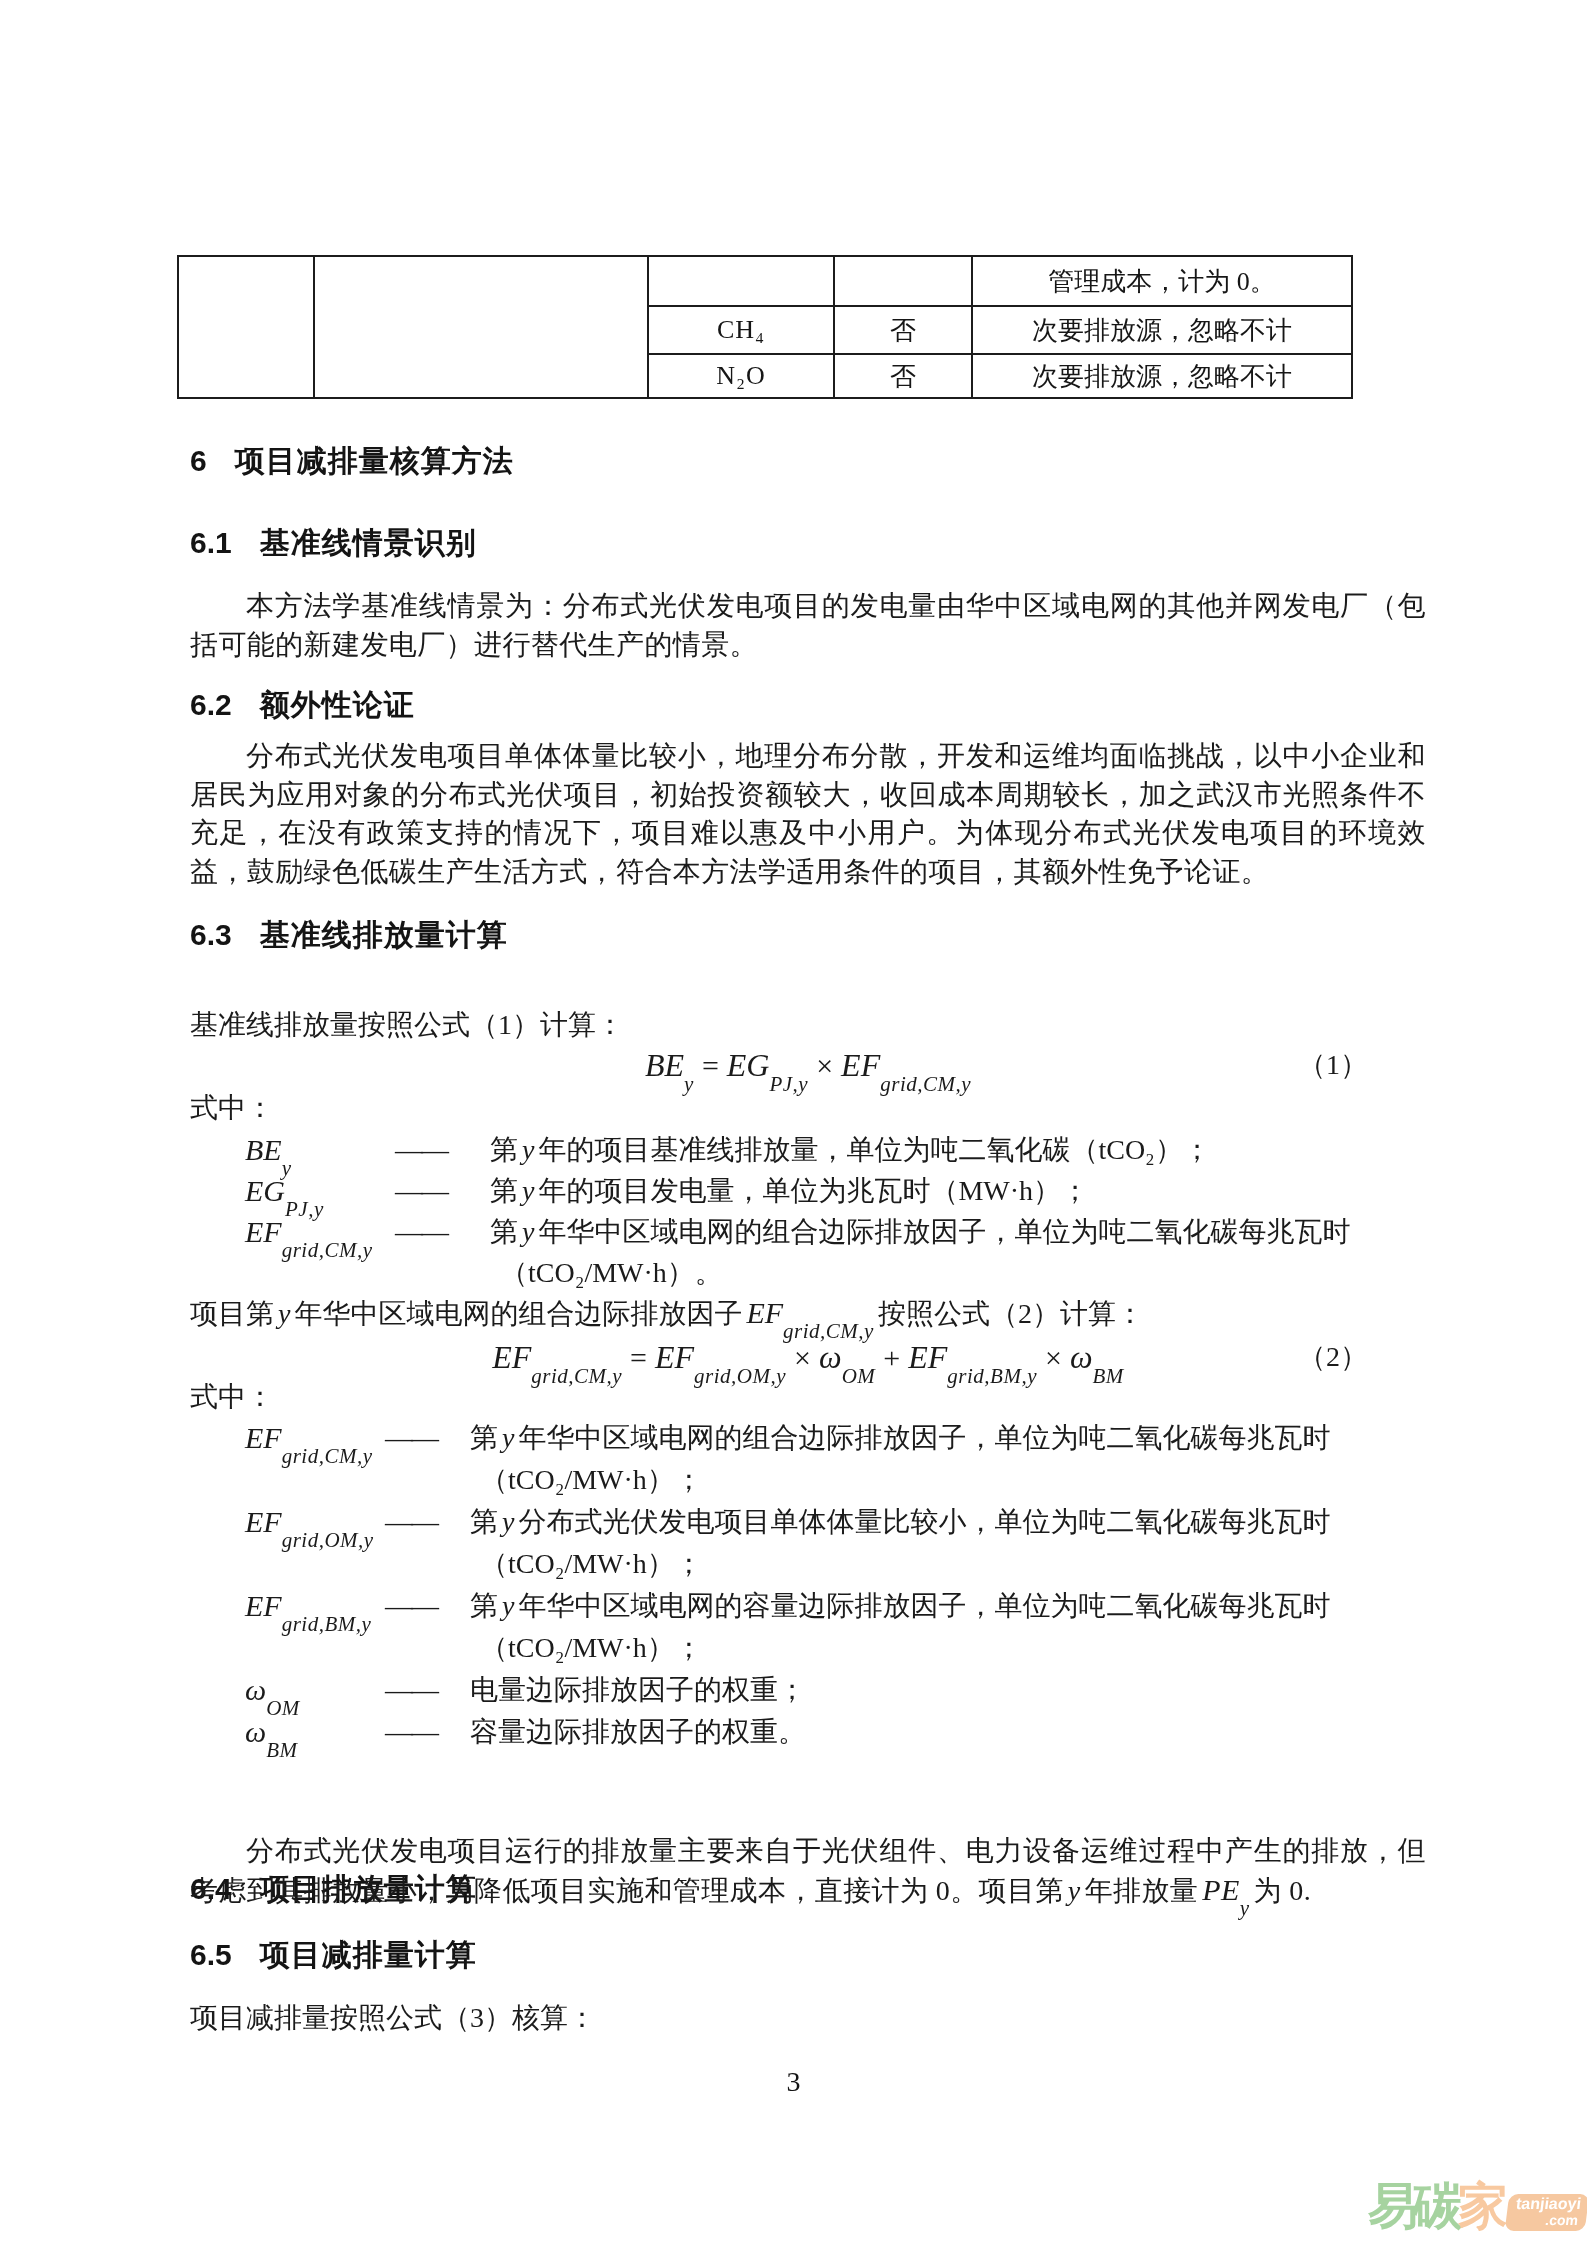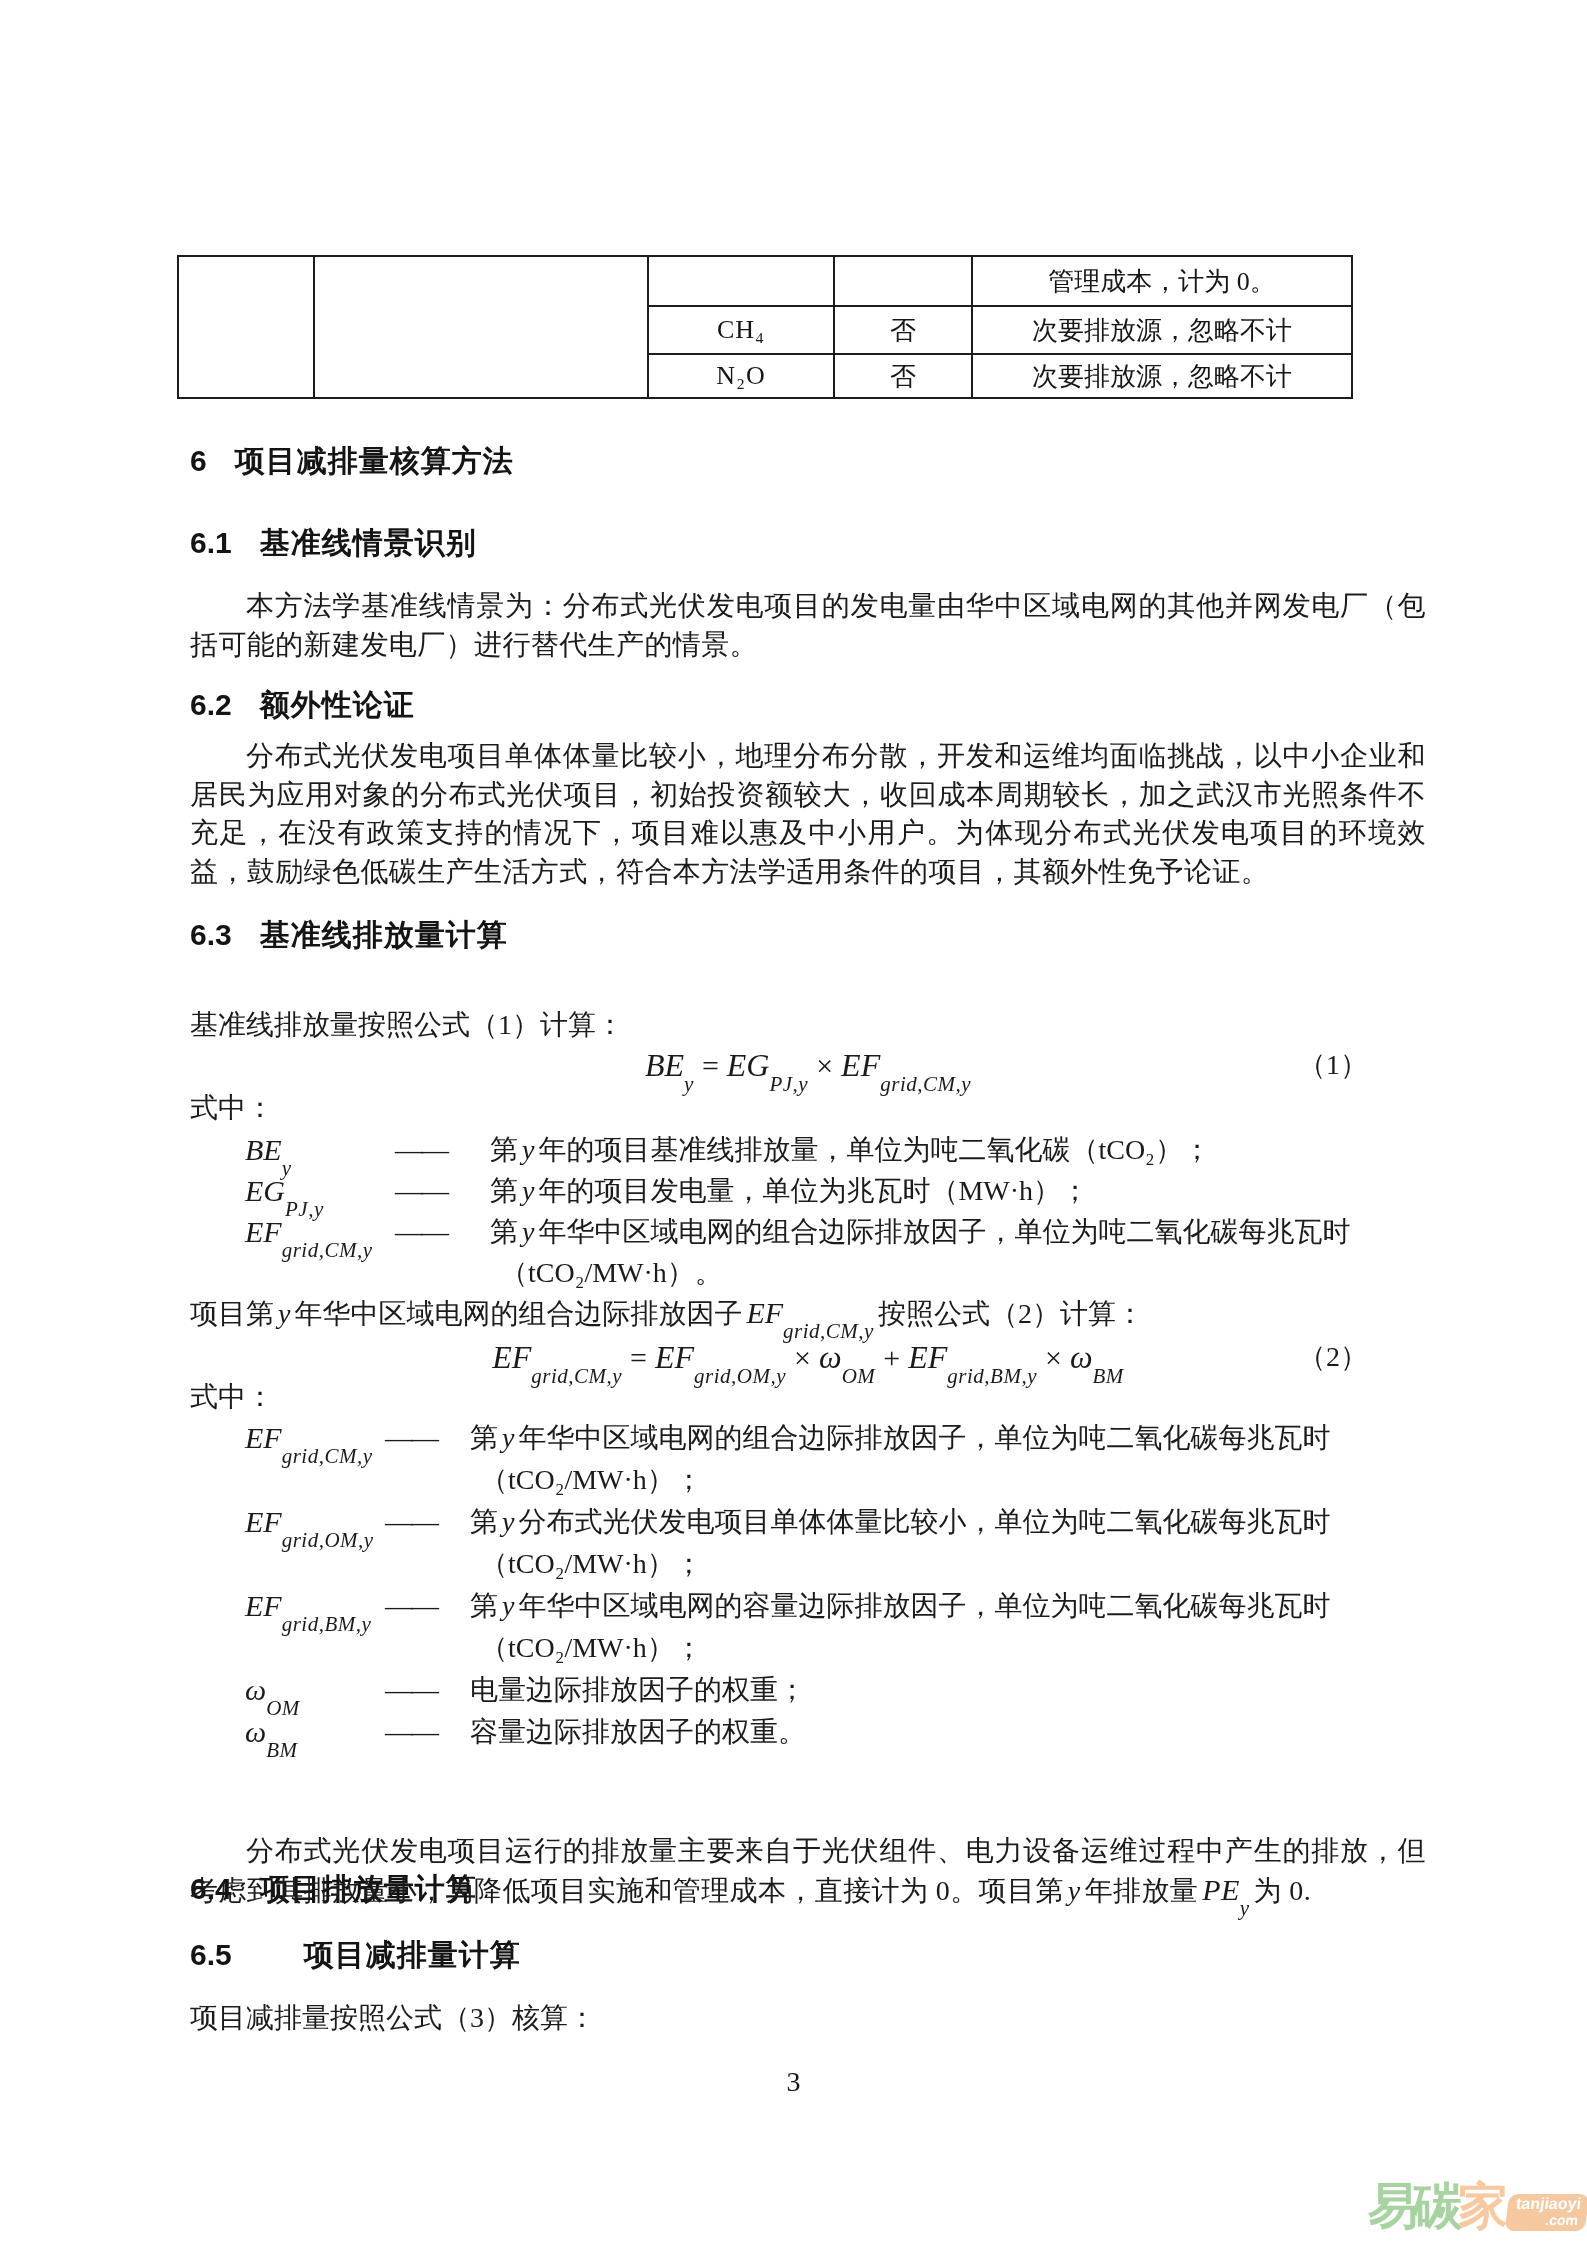--- a/index.html
+++ b/index.html
@@ -182,21 +182,21 @@
     </div>
   </div>
 
   <div class="h2" style="top:1872px;">
     <span class="h-num">6.4</span>
     <span class="h-title">项目排放量计算</span>
   </div>
 
   <p class="para" style="top:1832px;"><span>分布式光伏发电项目运行的排放量主要来自于光伏组件、电力设备运维过程中产生的排放，但考虑到其排放量小，为降低项目实施和管理成本，直接计为 0。项目第</span><i class="v">y</i><span>年排放量</span><span class="msym"><i>PE</i><sub>y</sub></span><span>为 0.</span></p>
 
-  <div class="h2" style="top:1938px;gap:44px;">
+  <div class="h2" style="top:1938px;">
     <span class="h-num">6.5</span>
     <span class="h-title">项目减排量计算</span>
   </div>
 
   <div class="line ind" style="top:1998px;">项目减排量按照公式（3）核算：</div>
 
 </div>
 
 <div class="page-num">3</div>
 

